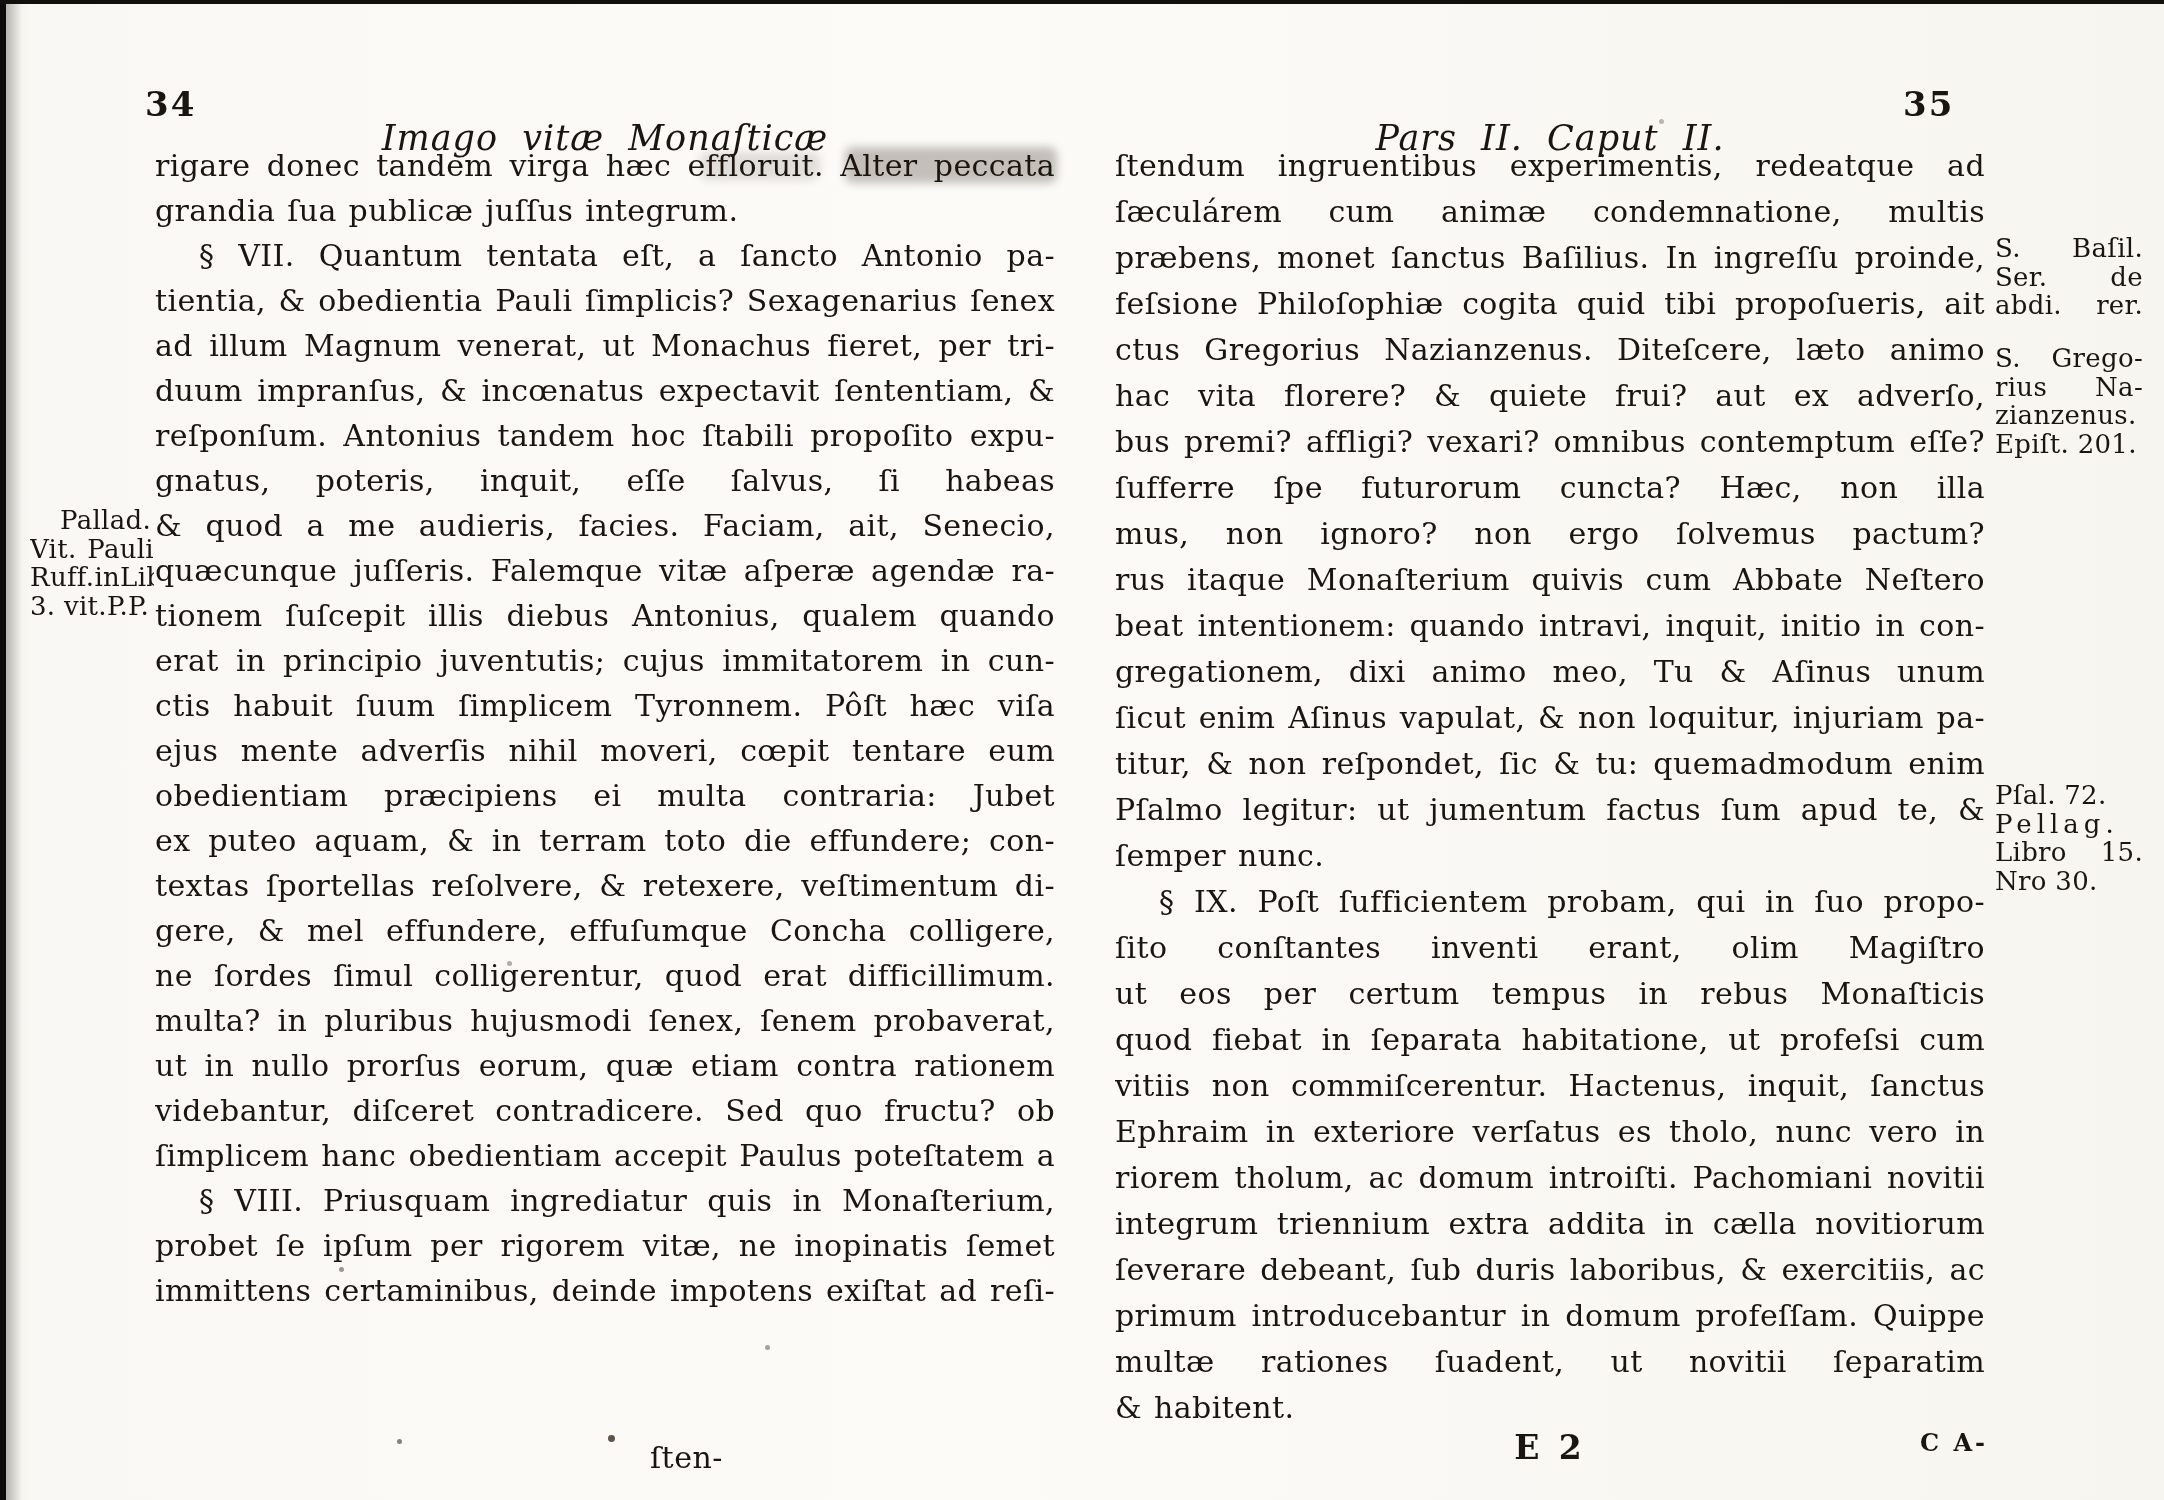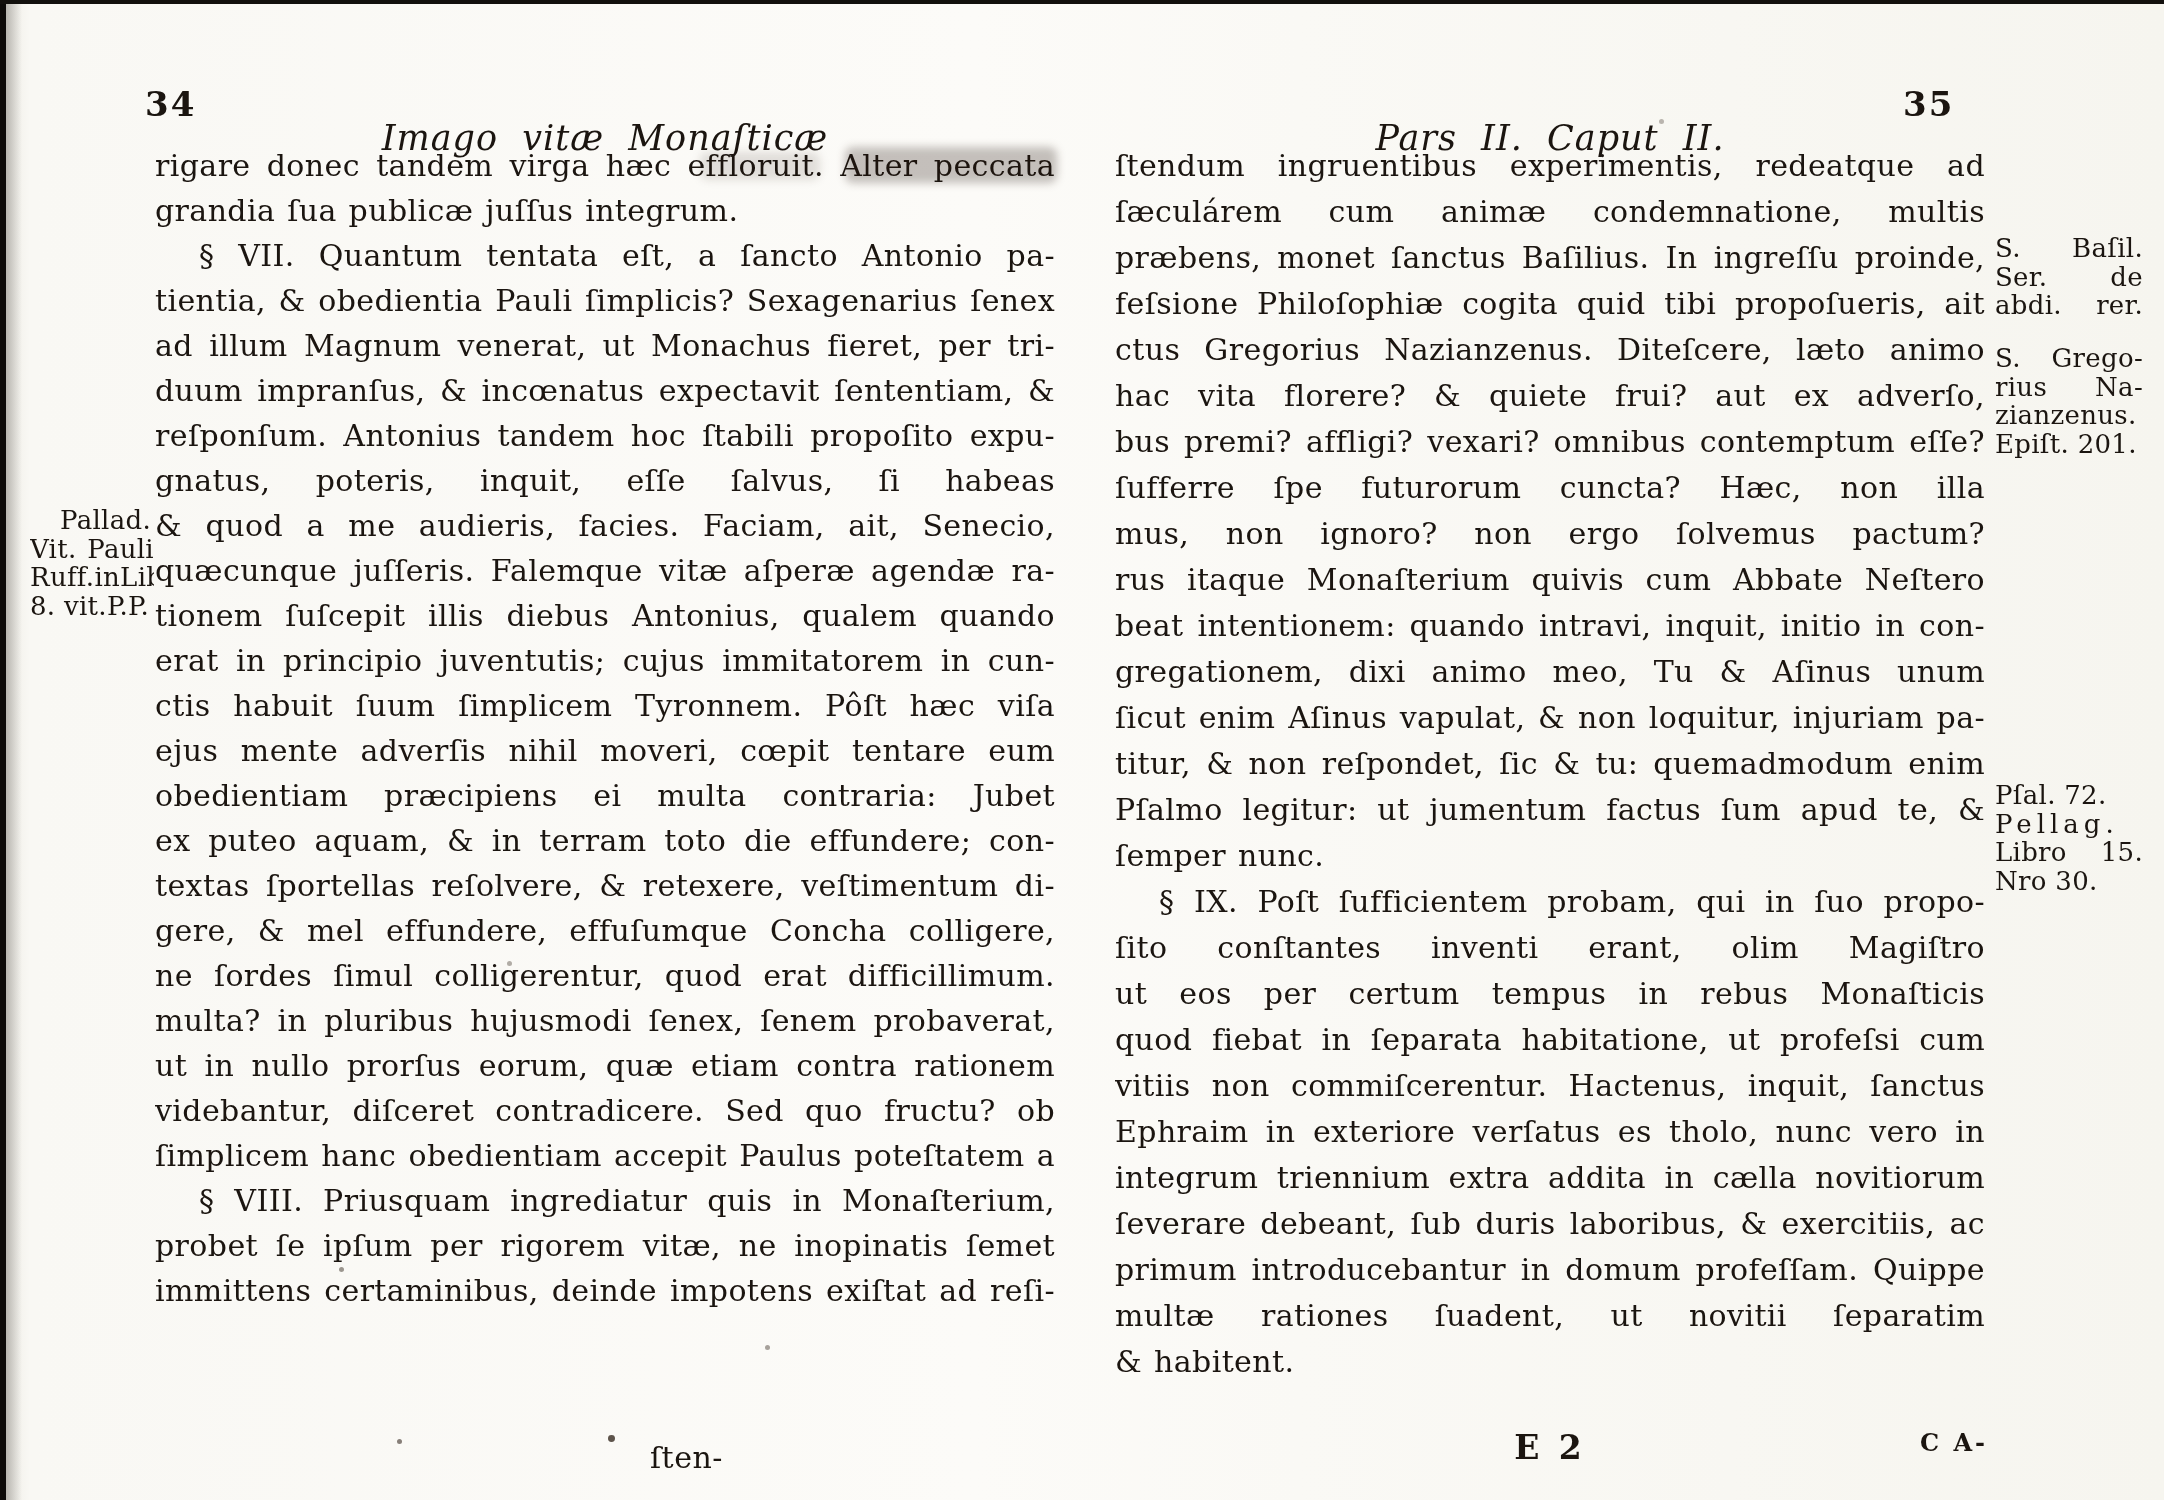--- a/index.html
+++ b/index.html
@@ -108,21 +108,21 @@
     <div>ſimplicem hanc obedientiam accepit Paulus poteſtatem a</div>
     <div class="indent">§ VIII. Priusquam ingrediatur quis in Monaſterium,</div>
     <div>probet ſe ipſum per rigorem vitæ, ne inopinatis ſemet</div>
     <div>immittens certaminibus, deinde impotens exiſtat ad reſi-</div>
   </div>
 
 <div id="margin-left" class="margin-note">
     <div class="m-indent">Pallad.</div>
     <div class="spread">Vit. Pauli</div>
     <div>Ruff.inLib.</div>
-    <div>8. vit.P.P.</div>
+    <div>3. vit.P.P.</div>
   </div>
 
 <div id="left-catchword">ſten-</div>
 
 <div id="right-title" class="running-title">Pars II. Caput II.</div>
 <div id="pn-right" class="page-num">35</div>
 
 <div id="right-body" class="page-body">
     <div>ſtendum ingruentibus experimentis, redeatque ad vitam</div>
     <div>ſæculárem cum animæ condemnatione, multis ſcandalum</div>
@@ -139,20 +139,21 @@
     <div>ſicut enim Aſinus vapulat, &amp; non loquitur, injuriam pa-</div>
     <div>titur, &amp; non reſpondet, ſic &amp; tu: quemadmodum enim</div>
     <div>Pſalmo legitur: ut jumentum factus ſum apud te, &amp; ego</div>
     <div class="end">ſemper nunc.</div>
     <div class="indent">§ IX. Poſt ſufficientem probam, qui in ſuo propo-</div>
     <div>ſito conſtantes inventi erant, olim Magiſtro tradebantur,</div>
     <div>ut eos per certum tempus in rebus Monaſticis inſtrueret,</div>
     <div>quod fiebat in ſeparata habitatione, ut profeſsi cum No-</div>
     <div>vitiis non commiſcerentur. Hactenus, inquit, ſanctus</div>
     <div>Ephraim in exteriore verſatus es tholo, nunc vero in inte-</div>
+    <div>riorem tholum, ac domum introiſti. Pachomiani novitii</div>
     <div>integrum triennium extra addita in cælla novitiorum per-</div>
     <div>ſeverare debeant, ſub duris laboribus, &amp; exercitiis, ac tum</div>
     <div>primum introducebantur in domum profeſſam. Quippe</div>
     <div>multæ rationes ſuadent, ut novitii ſeparatim inſtruantur,</div>
     <div class="end">&amp; habitent.</div>
   </div>
 
 <div id="margin-basil" class="margin-note">
     <div class="spread">S. Baſil.</div>
     <div class="spread">Ser. de</div>

